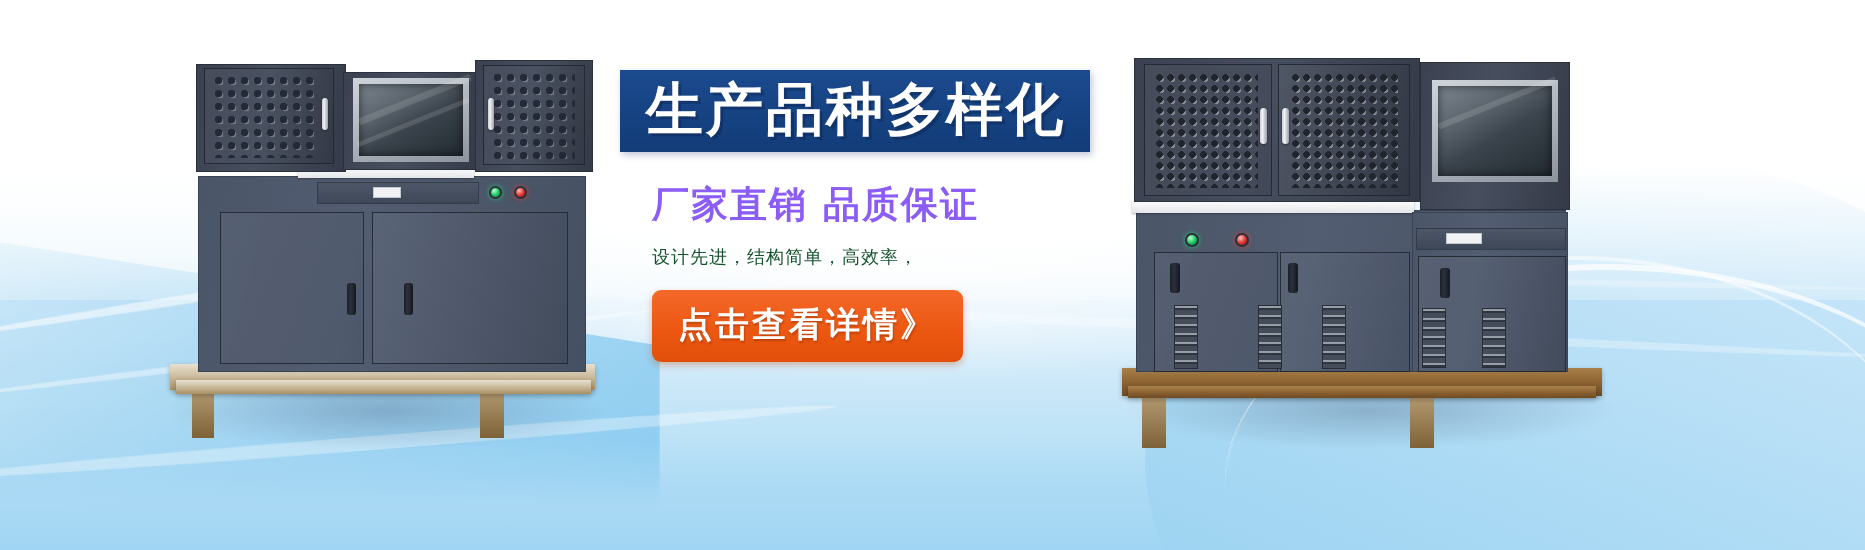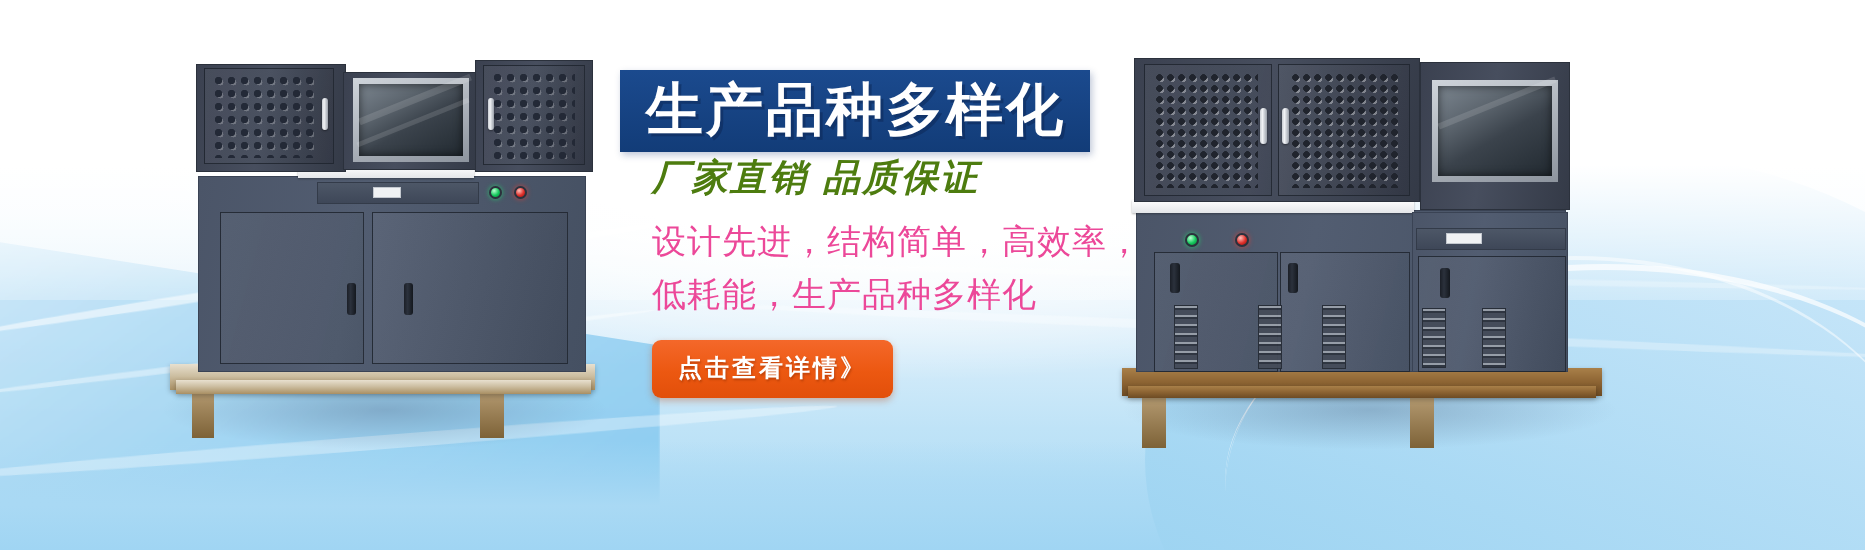--- a/index.html
+++ b/index.html
@@ -224,47 +224,46 @@
   .sub-orange {
     margin: 22px 0 0 32px;
     color: #f0541b;
     font-size: 37px;
     font-weight: bold;
     letter-spacing: 2px;
     white-space: nowrap;
     text-shadow: 2px 2px 0 rgba(255,255,255,.85);
   }
   .sub-blue {
-    margin: 1px 0 0 32px;
-    color: #4d7c0f;
+    margin: 28px 0 0 32px;
+    color: #8b5cf6;
     font-size: 37px;
     font-weight: bold;
     letter-spacing: 2px;
     white-space: nowrap;
     text-shadow: 2px 2px 0 rgba(255,255,255,.85);
-    font-style: italic;
   }
   .desc {
     margin: 14px 0 0 32px;
-    color: #ec4899;
-    font-size: 34px;
+    color: #14532d;
+    font-size: 18px;
     line-height: 1.45;
     letter-spacing: 1px;
     white-space: nowrap;
   }
   .cta {
     display: inline-block;
     margin: 20px 0 0 32px;
     background: linear-gradient(to bottom, #f4682a 0%, #ec5811 55%, #e24f0a 100%);
     color: #ffffff;
     border: 0;
     border-radius: 9px;
     padding: 12px 26px 14px 26px;
     font-family: inherit;
-    font-size: 24px;
+    font-size: 34px;
     font-weight: bold;
     letter-spacing: 3px;
     cursor: pointer;
     box-shadow: 0 3px 7px rgba(190,70,15,.35);
     text-shadow: 1px 2px 2px rgba(140,45,5,.45);
     white-space: nowrap;
   }
 </style>
 </head>
 <body>
@@ -328,21 +327,20 @@
   <div class="text-block">
 
     <div class="title-bar">
       <span class="title-text">生产品种多样化</span>
     </div>
 
 
     <div class="sub-blue">厂家直销  品质保证</div>
 
     <div class="desc">设计先进，结构简单，高效率，</div>
-    <div class="desc" style="margin-top:4px">低耗能，生产品种多样化</div>
 
     <button class="cta">点击查看详情》</button>
   </div>
 
   <div class="machine" style="left:1110px; top:30px; width:520px; height:420px;">
 
     <div class="shadow-soft" style="left:10px; top:340px; width:500px; height:80px;"></div>
 
     <div class="pallet dark" style="left:12px; top:338px; width:480px; height:28px;"></div>
     <div class="pallet-leg" style="left:32px; top:366px; width:24px; height:52px;"></div>

